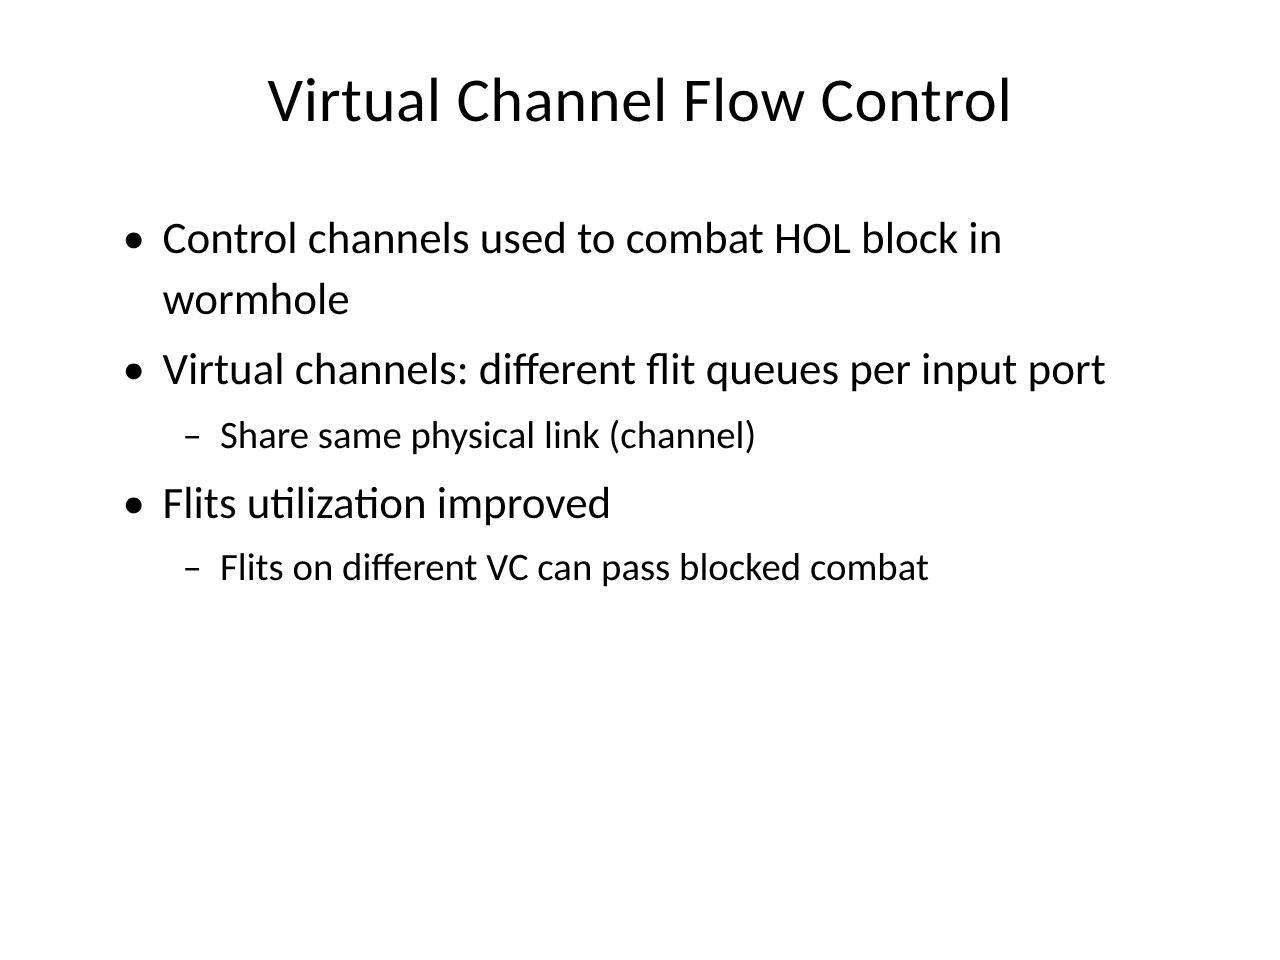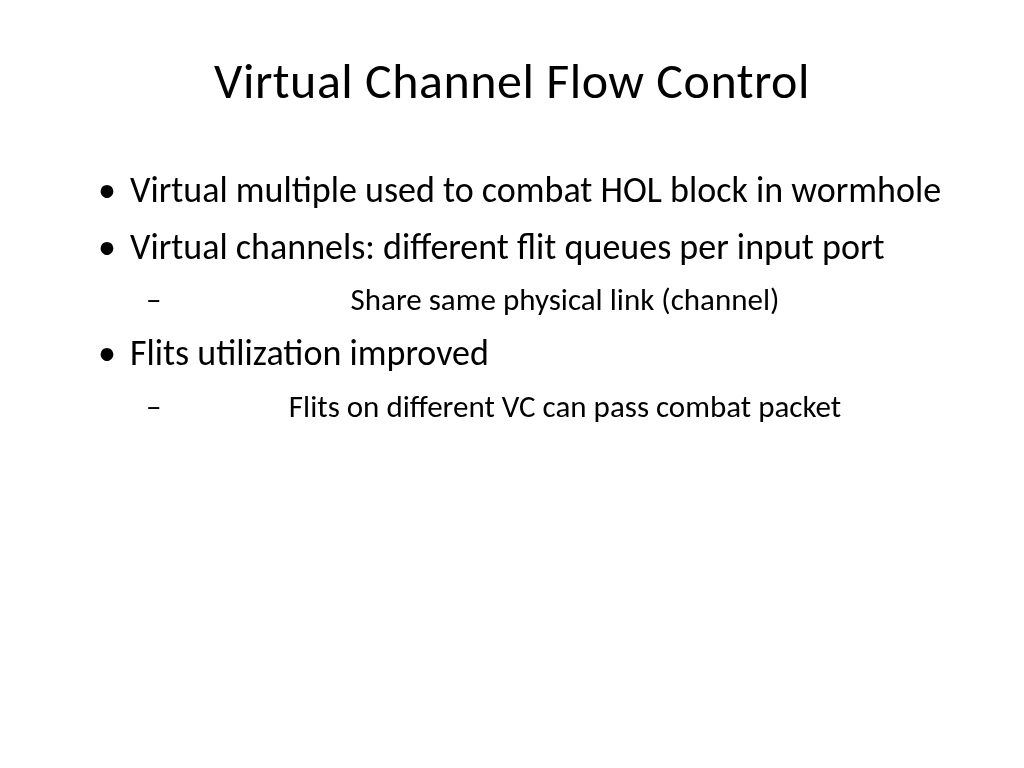--- a/index.html
+++ b/index.html
@@ -45,21 +45,20 @@
       content: "•";
       position: absolute;
       left: 8px;
       top: 0;
       font-size: 36px;
     }
     ul.level2 {
       list-style: none;
       padding-left: 0;
       margin-top: 8px;
-      text-align: center;
     }
     ul.level2 > li {
       font-size: 31px;
       line-height: 1.35;
       margin-bottom: 6px;
       position: relative;
       padding-left: 46px;
     }
     ul.level2 > li::before {
       content: "–";
@@ -70,33 +69,33 @@
     }
   </style>
 </head>
 <body>
 
 <div class="slide">
   <h1 class="title">Virtual Channel Flow Control</h1>
   <div class="content">
     <ul class="level1">
       <li>
-        <span>Virtual multiple used to combat HOL block in wormhole</span>
+        <span>Control channels used to combat HOL block in wormhole</span>
       </li>
       <li>
         <span>Virtual channels: different flit queues per input port</span>
         <ul class="level2">
           <li>
             <span>Share same physical link (channel)</span>
           </li>
         </ul>
       </li>
       <li>
         <span>Flits utilization improved</span>
         <ul class="level2">
           <li>
-            <span>Flits on different VC can pass combat packet</span>
+            <span>Flits on different VC can pass blocked combat</span>
           </li>
         </ul>
       </li>
     </ul>
   </div>
 </div>
 
 </body></html>

